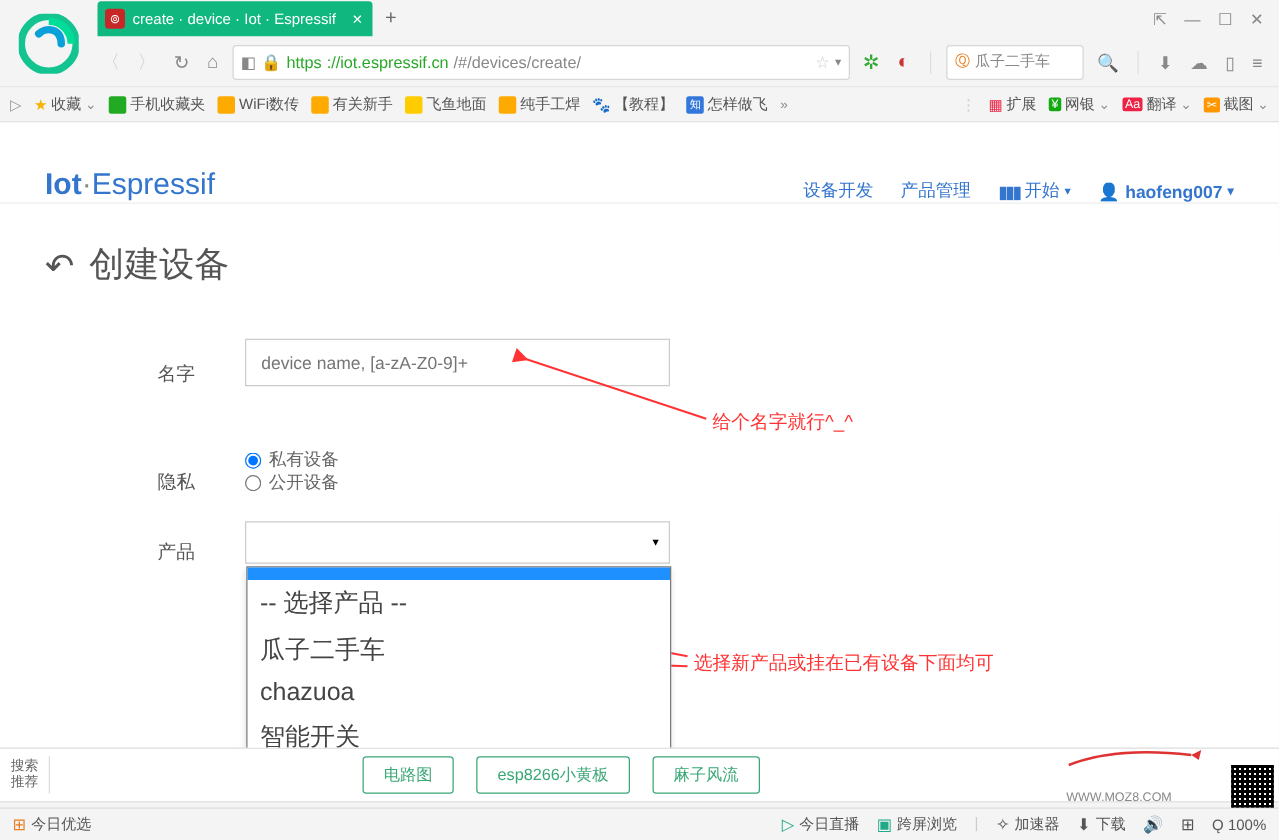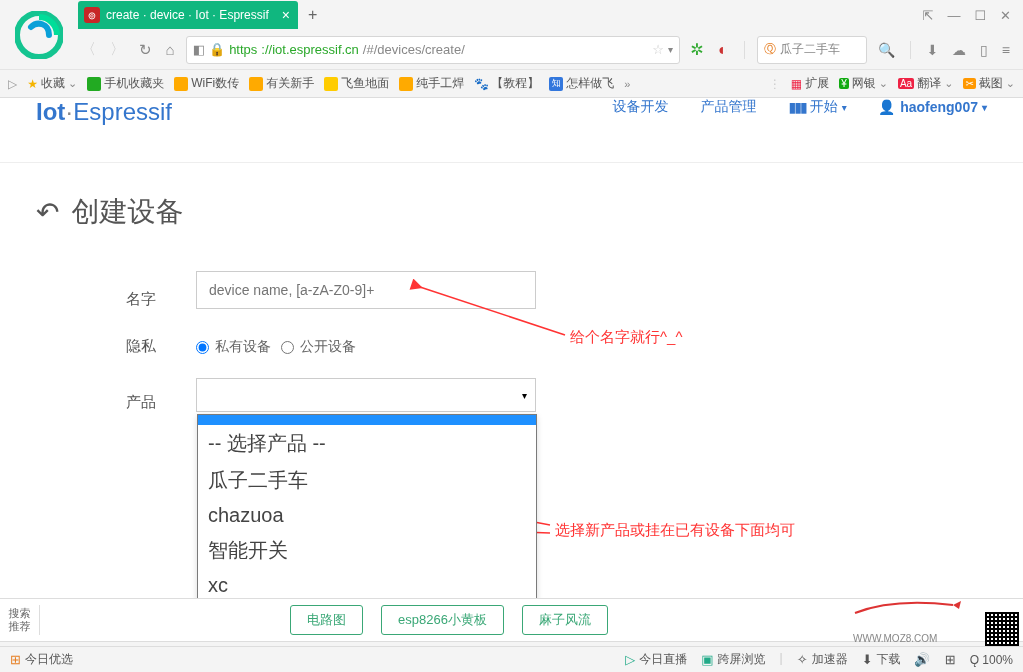--- a/index.html
+++ b/index.html
@@ -37,40 +37,40 @@
 .bm-ico { width:14px; height:14px; display:inline-block; }
 .bm-star { color: #f5b400; }
 .bm-right { margin-left:auto; display:flex; gap:10px; align-items:center;}
 .bm-box { background:#ff9800; color:#fff; padding:0 2px; border-radius:2px; font-size:10px;}
 .bm-box.red { background:#e24;}
 .bm-box.green { background:#1a1;}
 .bm-chev { color:#888; font-size:11px;}
 
 
 .page { background: #fff; height: 500px; overflow: hidden; position: relative; }
-.page-header { height: 65px; display:flex; align-items:flex-start; padding:0 36px; border-bottom:1px solid #eee;}
+.page-header { height: 65px; display:flex; align-items:flex-end; padding:0 36px; border-bottom:1px solid #eee;}
 .brand { font-size: 24px; }
 .brand .iot { color:#3476cd; font-weight:bold;}
 .brand .dot { color:#888;}
 .brand .esp { color:#3476cd; font-weight:300;}
-.header-nav { margin-left:auto; display:flex; gap:32px; font-size:14px; color:#3476cd; }
+.header-nav { margin-left:auto; display:flex; gap:22px; font-size:14px; color:#3476cd; }
 .hn { display:flex; align-items:center; gap:4px;}
 .hn .caret { font-size:10px;}
 .hn-user { color:#3476cd; font-weight:bold;}
 
 .page-body { padding: 30px 36px; position:relative;}
 .page-title { font-size: 28px; color:#555; display:flex; align-items:center; gap:12px; font-weight:300;}
 .back-arrow { font-size:28px; color:#555;}
 
 .form { margin-top: 40px; margin-left: 90px;}
 .form-row { display:flex; align-items:flex-end; margin-bottom: 22px;}
 .form-label { width: 70px; font-size:15px; color:#555; padding-top:6px;}
 .form-field { }
 .text-input { width: 340px; height: 38px; border:1px solid #ccc; padding:0 12px; font-size:14px; color:#999;}
-.radio-group { display:flex; flex-direction:row; gap:10px; font-size:14px; color:#666;}
+.radio-group { display:flex; flex-direction:column; font-size:14px; color:#666;margin-top:28px;}
 .radio-opt { display:flex; align-items:center; gap:6px;}
 
 .select-box { width: 340px; height: 34px; border:1px solid #ccc; background:#fff; position:relative; display:flex; align-items:center; padding:0 8px;}
 .select-caret { margin-left:auto; font-size:10px; color:#000;}
 .dropdown { position:absolute; left:0; top:35px; width:340px; border:1px solid #7a7a7a; background:#fff; box-shadow:0 2px 6px rgba(0,0,0,0.15); z-index:20;}
 .dd-opt { padding:5px 10px; font-size:20px; color:#444;}
 .dd-opt.hl { background:#1e90ff; color:#fff;}
 
 
 .anno { position:absolute; color:#f33; font-size:15px; pointer-events:none; z-index:5;}

